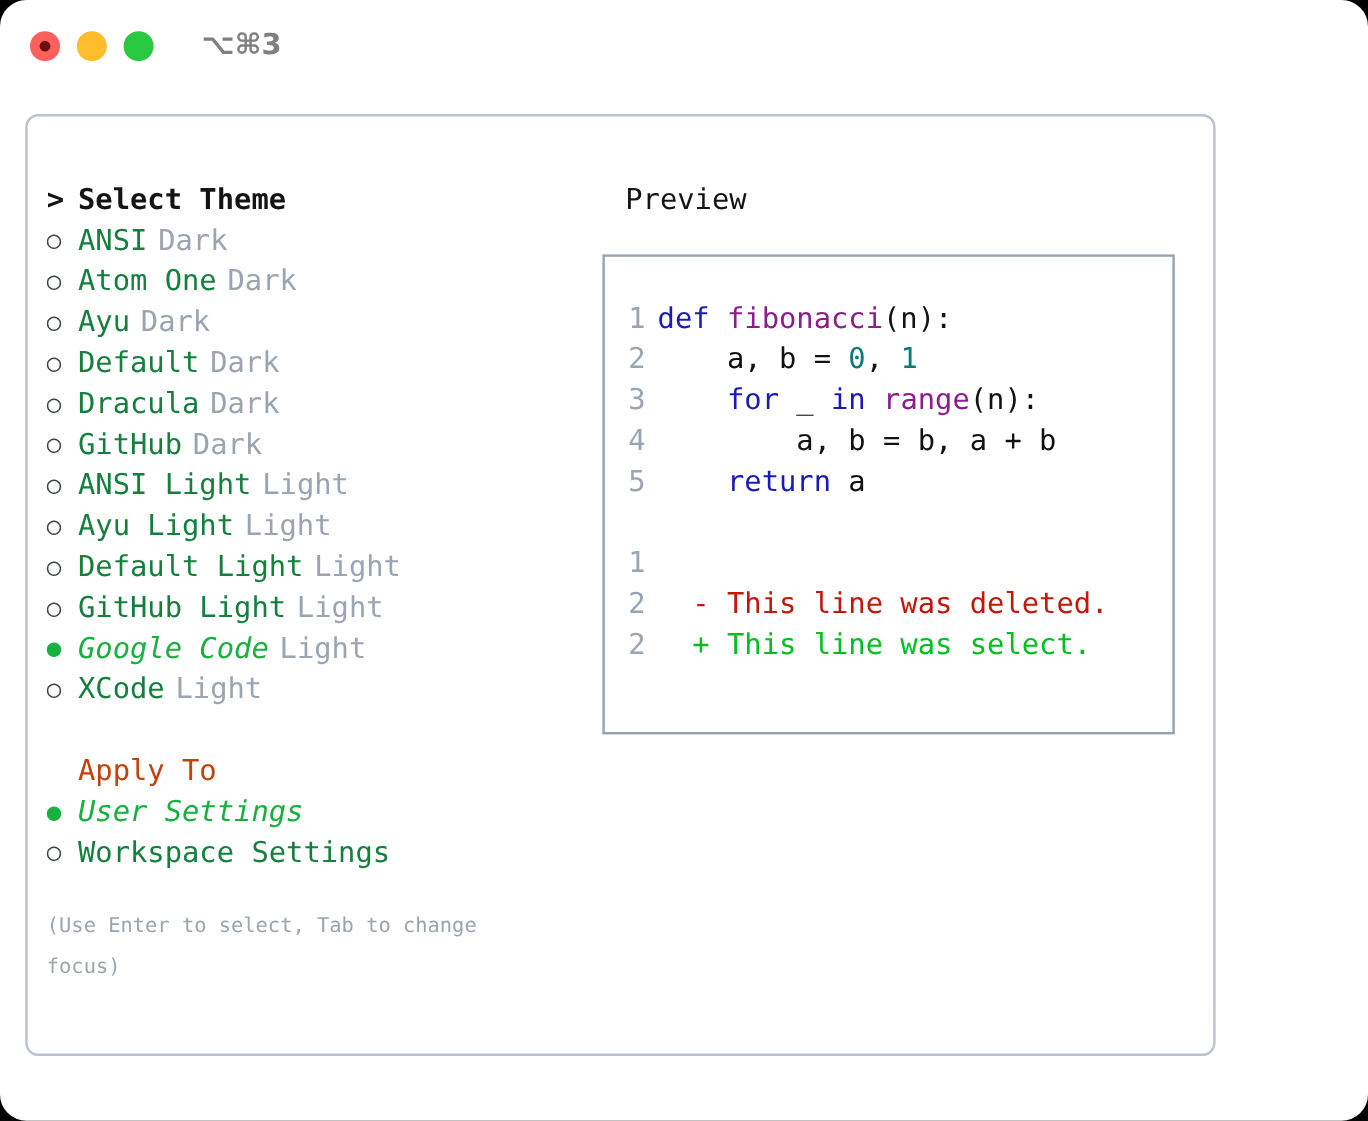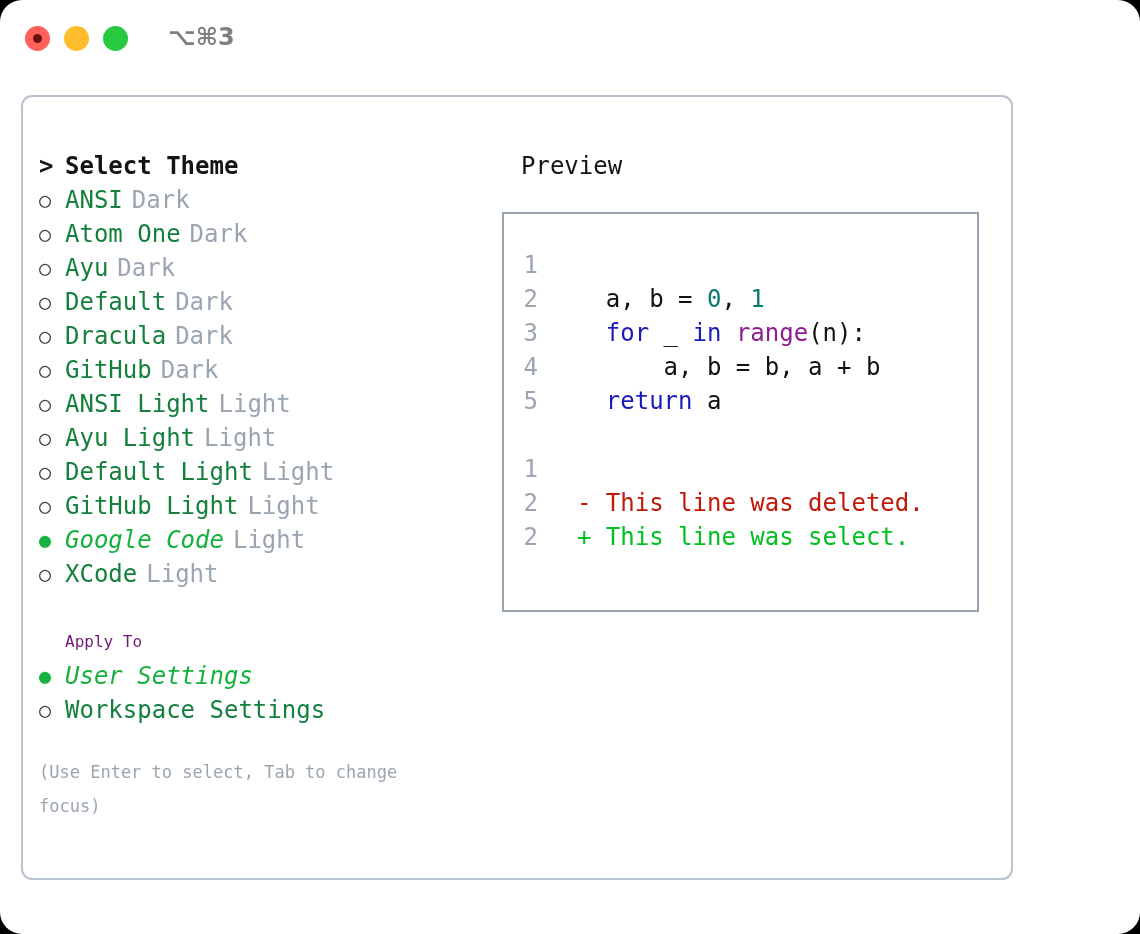--- a/index.html
+++ b/index.html
@@ -138,22 +138,22 @@
   .row .suffix {
     color: #9aa5b1;
     margin-left: 9px;
   }
 
   .subhead {
     height: 34px;
     line-height: 34px;
     display: flex;
     align-items: flex-start;
-    font-size: 16px;
-    color: #701a75;
+    font-size: 24px;
+    color: #c2410c;
     white-space: nowrap;
   }
   .subhead .marker {
     display: inline-block;
     width: 26px;
     flex: none;
   }
 
   .spacer { height: 34px; }
 
@@ -315,21 +315,21 @@
           </div>
         </div>
 
       <div class="hint">(Use Enter to select, Tab to change focus)</div>
     </div>
 
     <div class="col-right">
       <div class="preview-title">Preview</div>
       <div class="preview-box">
         <div id="code-block">
-            <div class="code-line"><span class="ln">1</span></div>
+            <div class="code-line"><span class="ln">1</span><span class="code-text"><span class="tok-kw">def </span><span class="tok-fn">fibonacci</span><span class="tok-pl">(n):</span></span></div>
             <div class="code-line"><span class="ln">2</span><span class="code-text"><span class="tok-pl">    a, b = </span><span class="tok-num">0</span><span class="tok-pl">, </span><span class="tok-num">1</span></span></div>
             <div class="code-line"><span class="ln">3</span><span class="code-text"><span class="tok-pl">    </span><span class="tok-kw">for</span><span class="tok-pl"> _ </span><span class="tok-kw">in</span><span class="tok-pl"> </span><span class="tok-fn">range</span><span class="tok-pl">(n):</span></span></div>
             <div class="code-line"><span class="ln">4</span><span class="code-text"><span class="tok-pl">        a, b = b, a + b</span></span></div>
             <div class="code-line"><span class="ln">5</span><span class="code-text"><span class="tok-pl">    </span><span class="tok-kw">return</span><span class="tok-pl"> a</span></span></div>
           </div>
         <div class="gap-line"></div>
         <div id="diff-block">
             <div class="code-line"><span class="ln">1</span></div>
             <div class="code-line"><span class="ln">2</span><span class="tok-del">  - This line was deleted.</span></div>
             <div class="code-line"><span class="ln">2</span><span class="tok-add">  + This line was select.</span></div>

